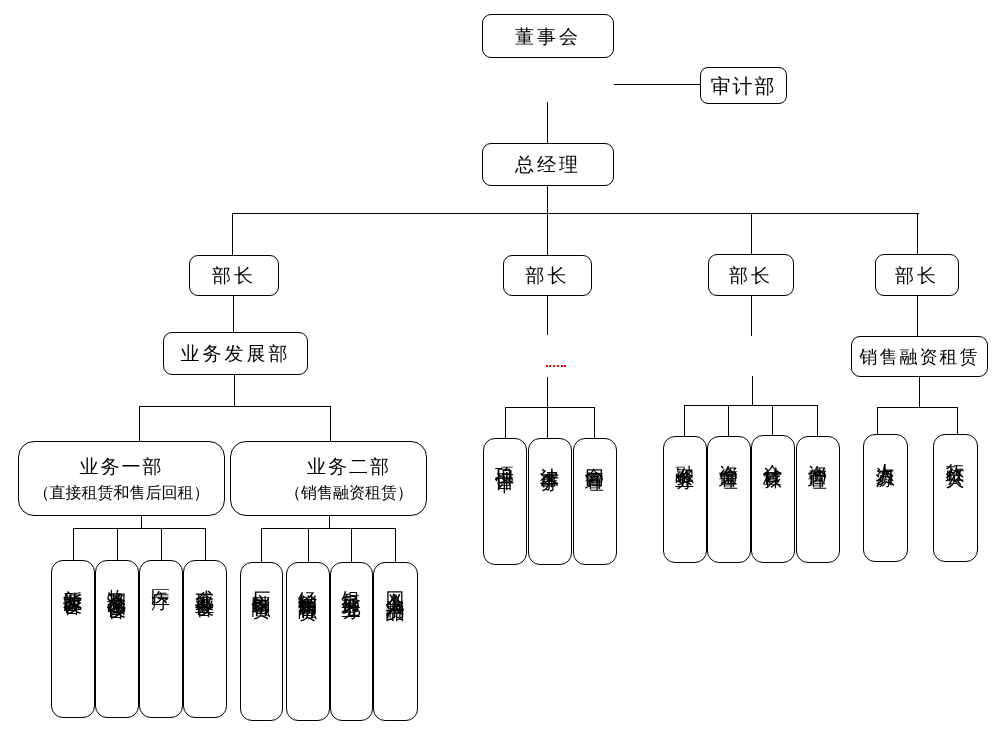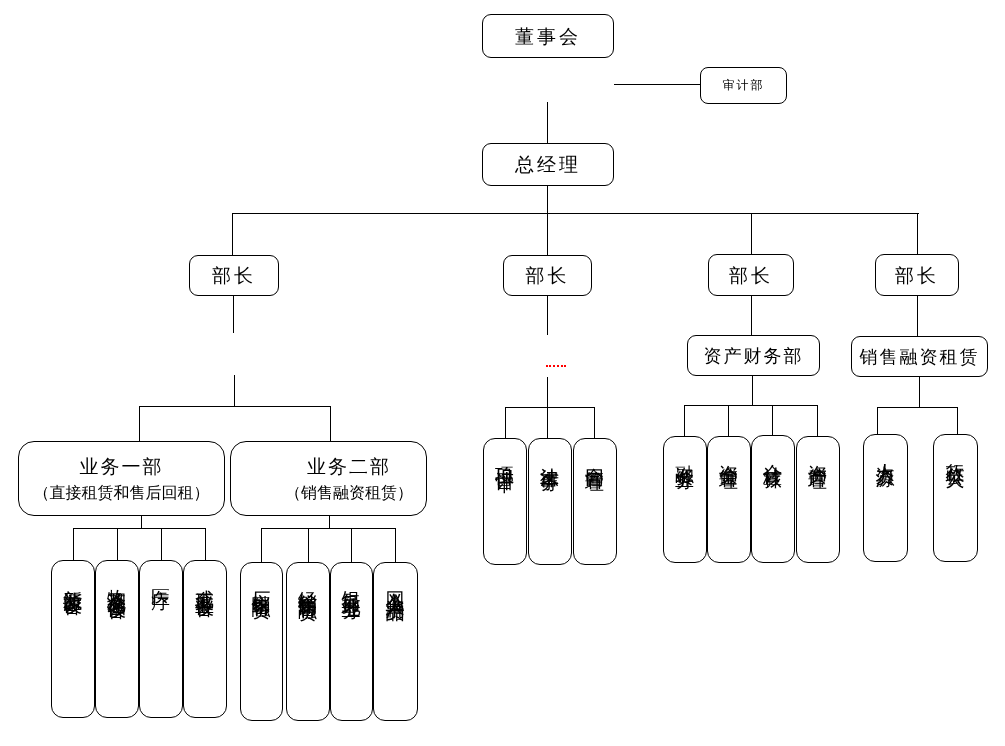--- a/index.html
+++ b/index.html
@@ -74,44 +74,44 @@
   <div class="ln" style="left:772px;top:405px;width:1.4px;height:31px;"></div>
   <div class="ln" style="left:817px;top:405px;width:1.4px;height:32px;"></div>
   <div class="ln" style="left:919px;top:377px;width:1.4px;height:31px;"></div>
   <div class="ln" style="left:877px;top:407px;width:81px;height:1.4px;"></div>
   <div class="ln" style="left:877px;top:407px;width:1.4px;height:28px;"></div>
   <div class="ln" style="left:957px;top:407px;width:1.4px;height:28px;"></div>
 
   <div class="node" style="left:482px;top:14px;width:132px;height:44px;">
     <span>董事会</span>
   </div>
-  <div class="node" style="left:700px;top:67px;width:87px;height:37px;border-radius:8px;font-size:12px;letter-spacing:2px;">
+  <div class="node" style="left:700px;top:67px;width:87px;height:37px;border-radius:8px;font-size:20px;letter-spacing:2px;">
     <span>审计部</span>
   </div>
   <div class="node" style="left:482px;top:143px;width:132px;height:43px;text-align:right;">
     <span>总经理</span>
   </div>
 
   <div class="node" style="left:189px;top:255px;width:90px;height:41px;">
     <span>部长</span>
   </div>
   <div class="node" style="left:503px;top:255px;width:89px;height:41px;">
     <span>部长</span>
   </div>
   <div class="node" style="left:708px;top:254px;width:86px;height:42px;">
     <span>部长</span>
   </div>
   <div class="node" style="left:875px;top:254px;width:84px;height:42px;">
     <span>部长</span>
   </div>
 
+  <div class="node" style="left:163px;top:332px;width:145px;height:43px;">
+    <span>业务发展部</span>
+  </div>
   <div class="squiggle" style="left:546px;top:365px;width:20px;"></div>
-  <div class="node" style="left:687px;top:335px;width:133px;height:41px;font-size:18px;letter-spacing:2px;">
-    <span>资产财务部</span>
-  </div>
   <div class="node" style="left:851px;top:336px;width:137px;height:41px;font-size:18px;letter-spacing:2px;">
     <span>销售融资租赁</span>
   </div>
 
   <div class="node big" style="left:18px;top:441px;width:207px;height:75px;">
     <span class="t1">业务一部</span>
     <span class="t2">（直接租赁和售后回租）</span>
   </div>
   <div class="node big" style="left:230px;top:441px;width:197px;height:75px;padding-left:41px;">
     <span class="t1">业务二部</span>

